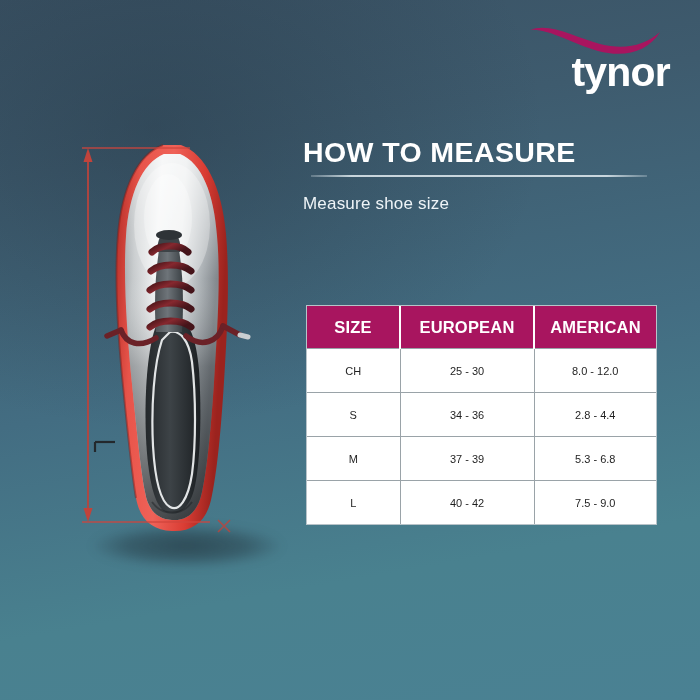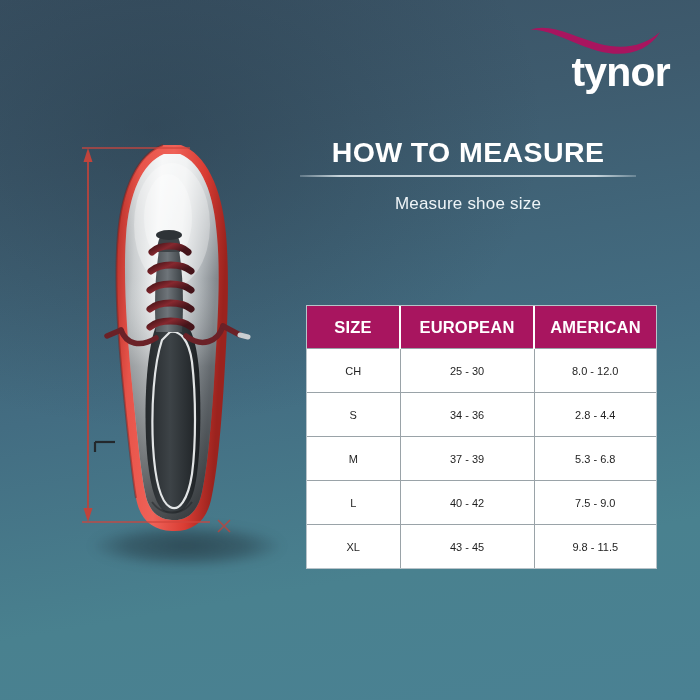--- a/index.html
+++ b/index.html
@@ -42,24 +42,23 @@
     color: #ffffff;
     font-size: 41px;
     font-weight: bold;
     letter-spacing: -0.8px;
     line-height: 44px;
   }
 
   
   .title-block {
     position: absolute;
-    left: 292px;
+    left: 303px;
     top: 136px;
     width: 352px;
-    text-align: center;
     z-index: 5;
   }
   .title-main {
     color: #ffffff;
     font-size: 28.5px;
     font-weight: bold;
     letter-spacing: 0.4px;
     line-height: 33px;
   }
   .title-rule {
@@ -330,22 +329,17 @@
         <tr>
           <td>M</td>
           <td>37 - 39</td>
           <td>5.3 - 6.8</td>
         </tr>
         <tr>
           <td>L</td>
           <td>40 - 42</td>
           <td>7.5 - 9.0</td>
         </tr>
-        <tr>
-          <td>XL</td>
-          <td>43 - 45</td>
-          <td>9.8 - 11.5</td>
-        </tr>
       </tbody>
     </table>
   </div>
 
 </div>
 
 </body></html>

